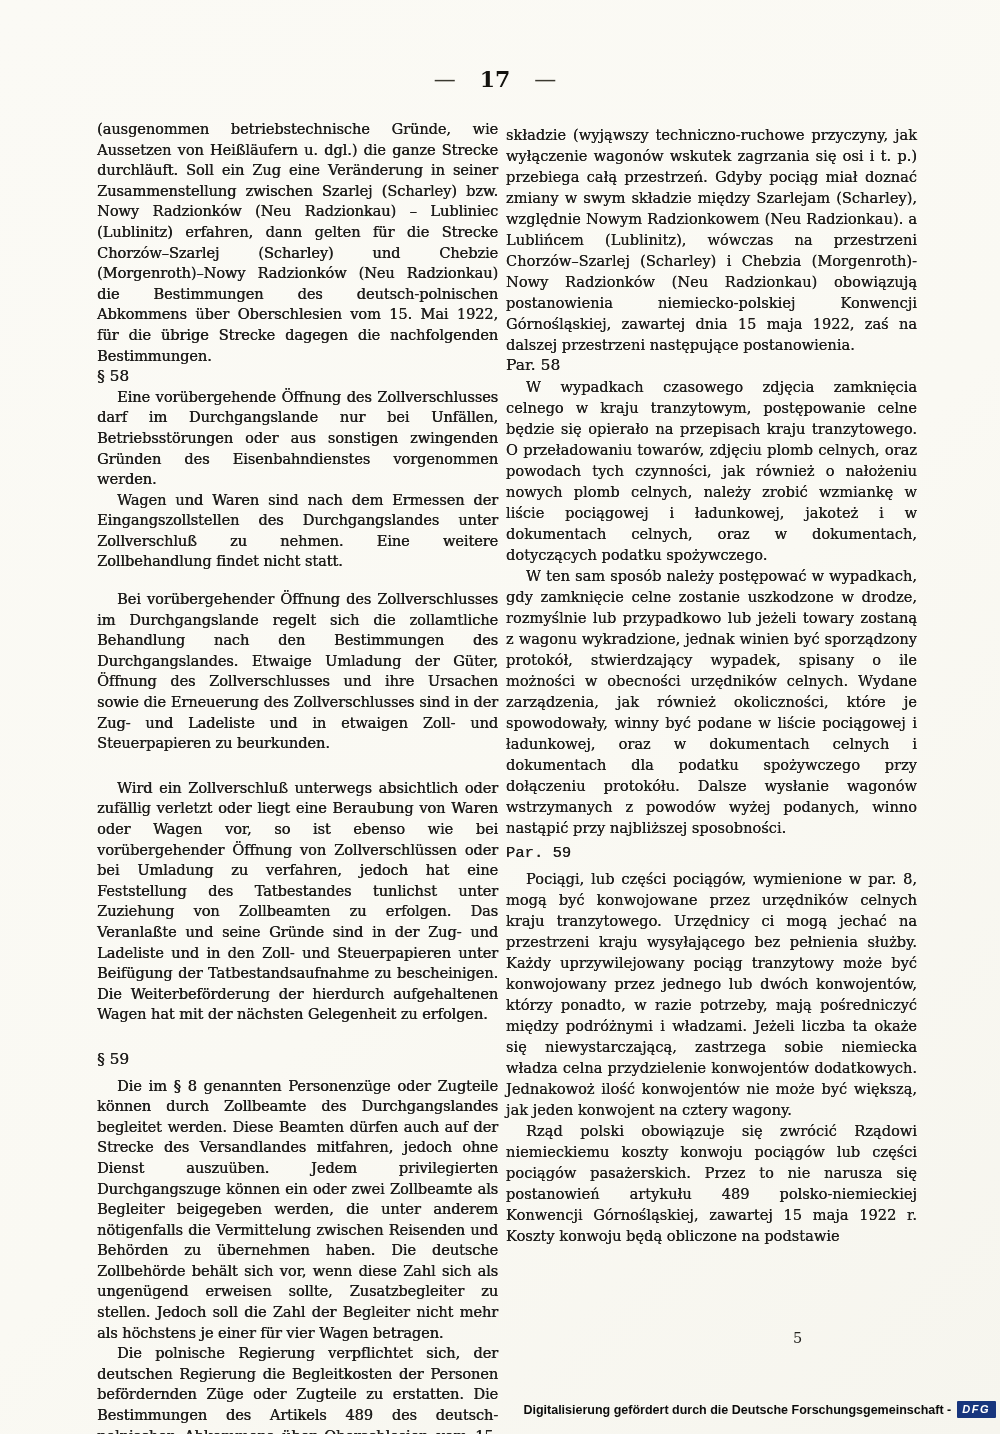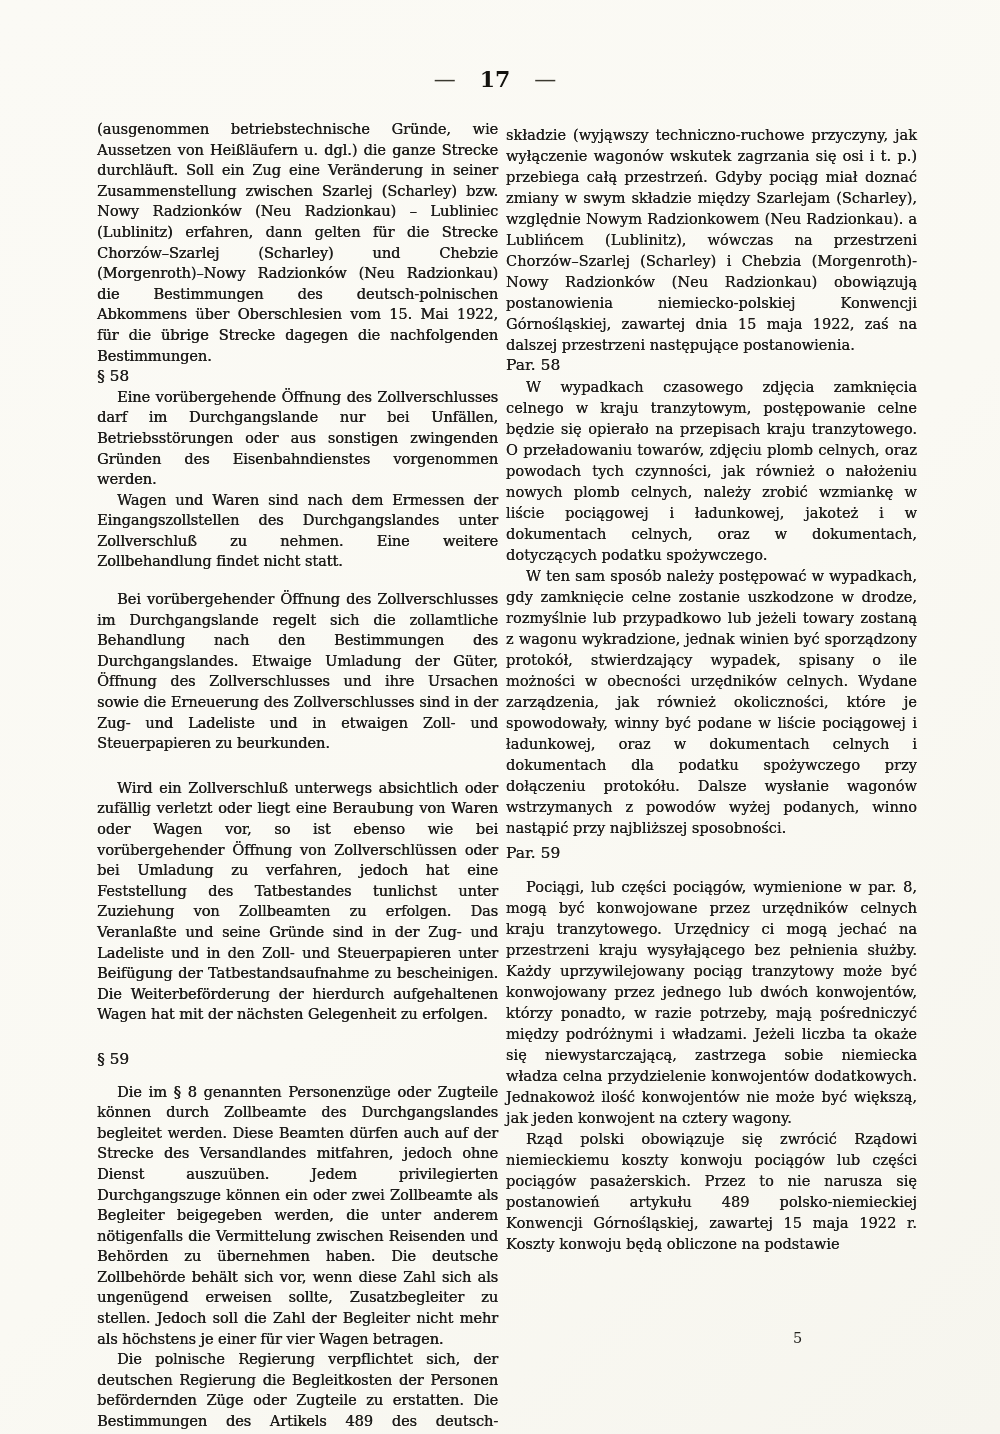--- a/index.html
+++ b/index.html
@@ -30,22 +30,22 @@
     text-shadow:0.12px 0 0 currentColor;
   }
   .col p { margin:0; text-indent:20px; }
   .col p.noindent { text-indent:0; }
   .sec-heading {
     text-align:left; font-size:15.5px; font-weight:normal;
     margin:11px 0 5px; text-indent:0 !important;
   }
   .gap-a { margin-top:17px !important; }
   .gap-b { margin-top:24px !important; }
-  .sec-heading.big-top { margin-top:24px; margin-bottom:12px; }
-  .sec-heading.small-top { margin-top:5px; margin-bottom:12px; }
+  .sec-heading.big-top { margin-top:24px; margin-bottom:6px; }
+  .sec-heading.small-top { margin-top:5px; margin-bottom:4px;font-family:Liberation Mono, monospace; }
   .sheet-mark {
     position:absolute; left:793px; top:1330px;
     font-size:14.5px; color:#22211d;
   }
   .scan-footer {
     position:absolute; top:1401px; left:0; width:996px;
     display:flex; justify-content:flex-end; align-items:center; gap:6px;
     font-family:"Liberation Sans", sans-serif;
     font-weight:bold; font-size:12.5px; color:#0b0b0b;
   }
@@ -83,14 +83,18 @@
     <p class="sec-heading">Par. 58</p>
     <p>W wypadkach czasowego zdjęcia zamknięcia celnego w kraju tranzytowym, postępowanie celne będzie się opierało na przepisach kraju tranzytowego. O przeładowaniu towarów, zdjęciu plomb celnych, oraz powodach tych czynności, jak również o nałożeniu nowych plomb celnych, należy zrobić wzmiankę w liście pociągowej i ładunkowej, jakoteż i w dokumentach celnych, oraz w dokumentach, dotyczących podatku spożywczego.</p>
     <p>W ten sam sposób należy postępować w wypadkach, gdy zamknięcie celne zostanie uszkodzone w drodze, rozmyślnie lub przypadkowo lub jeżeli towary zostaną z wagonu wykradzione, jednak winien być sporządzony protokół, stwierdzający wypadek, spisany o ile możności w obecności urzędników celnych. Wydane zarządzenia, jak również okoliczności, które je spowodowały, winny być podane w liście pociągowej i ładunkowej, oraz w dokumentach celnych i dokumentach dla podatku spożywczego przy dołączeniu protokółu. Dalsze wysłanie wagonów wstrzymanych z powodów wyżej podanych, winno nastąpić przy najbliższej sposobności.</p>
     <p class="sec-heading small-top">Par. 59</p>
     <p>Pociągi, lub części pociągów, wymienione w par. 8, mogą być konwojowane przez urzędników celnych kraju tranzytowego. Urzędnicy ci mogą jechać na przestrzeni kraju wysyłającego bez pełnienia służby. Każdy uprzywilejowany pociąg tranzytowy może być konwojowany przez jednego lub dwóch konwojentów, którzy ponadto, w razie potrzeby, mają pośredniczyć między podróżnymi i władzami. Jeżeli liczba ta okaże się niewystarczającą, zastrzega sobie niemiecka władza celna przydzielenie konwojentów dodatkowych. Jednakowoż ilość konwojentów nie może być większą, jak jeden konwojent na cztery wagony.</p>
     <p>Rząd polski obowiązuje się zwrócić Rządowi niemieckiemu koszty konwoju pociągów lub części pociągów pasażerskich. Przez to nie narusza się postanowień artykułu 489 polsko-niemieckiej Konwencji Górnośląskiej, zawartej 15 maja 1922 r. Koszty konwoju będą obliczone na podstawie</p>
   </div>
 
   <div class="sheet-mark">5</div>
 
+  <div class="scan-footer">
+    <span>Digitalisierung gefördert durch die Deutsche Forschungsgemeinschaft -</span>
+    <span class="dfg-logo">DFG</span>
+  </div>
 
 </div>
 
 </body></html>

